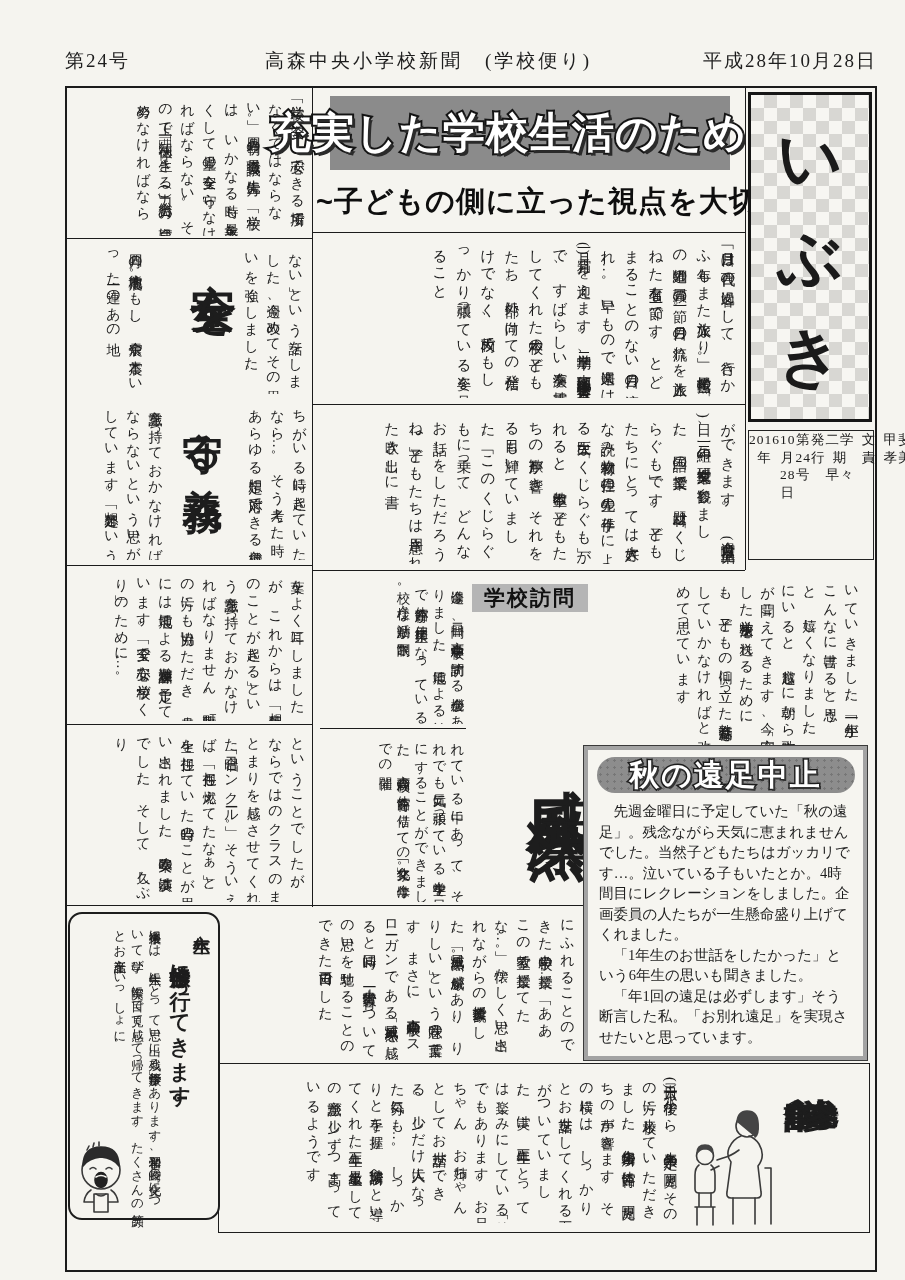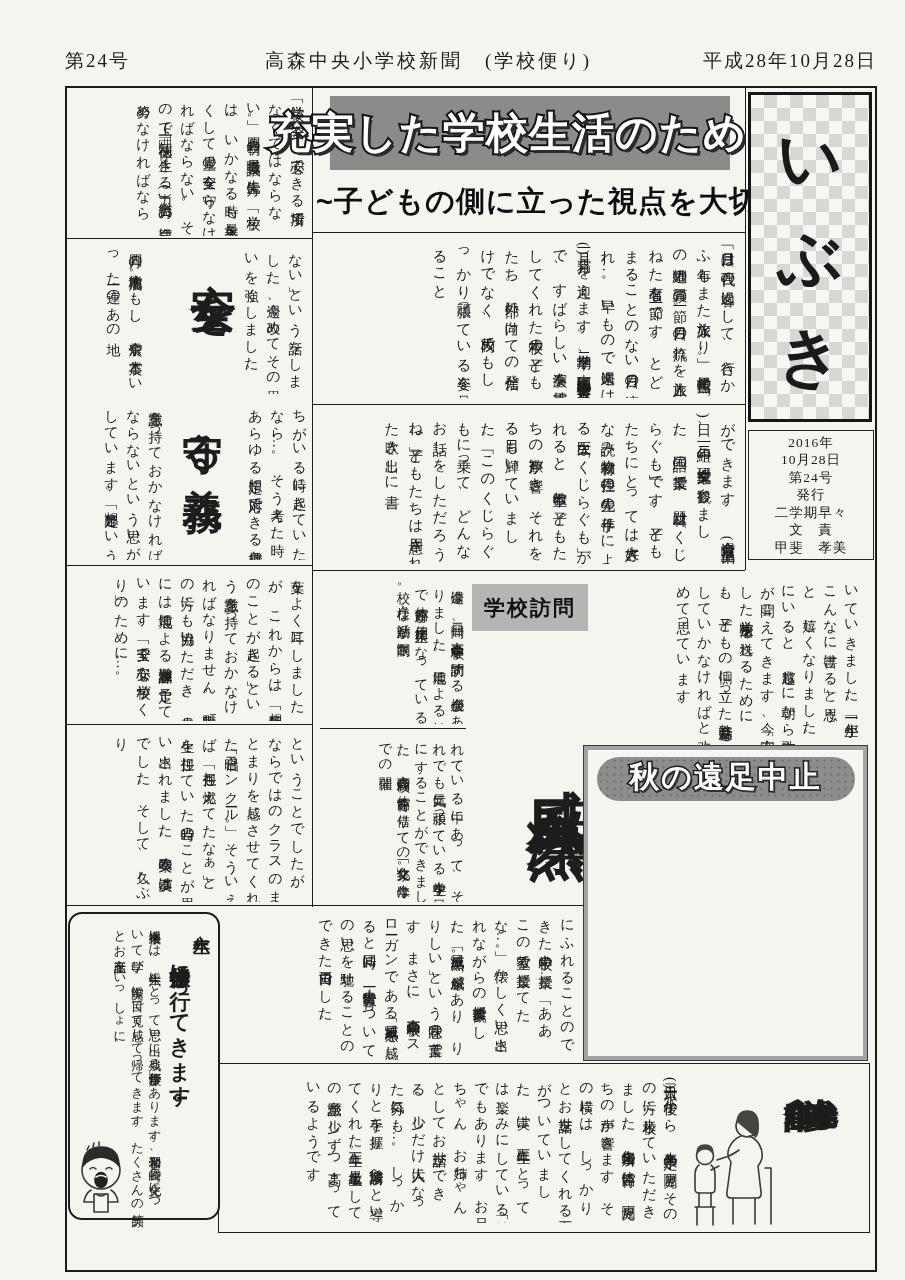--- a/index.html
+++ b/index.html
@@ -28,34 +28,34 @@
     -webkit-text-stroke:4px #141414;paint-order:stroke fill;
     text-shadow:3px 3px 0 #2a2a2a;white-space:nowrap;}
   .banner-sub{position:absolute;left:316px;top:182px;width:428px;text-align:center;
     font-size:29px;letter-spacing:1px;color:#0e0e0e;white-space:nowrap;}
   
   .masthead{position:absolute;left:748px;top:92px;width:124px;height:330px;border:3px solid #161616;
     background:conic-gradient(#d8d7d3 0 25%,#f7f6f2 0 50%,#d8d7d3 0 75%,#f7f6f2 0) 0 0/26px 26px;
     display:flex;flex-direction:column;align-items:center;justify-content:space-around;padding:14px 0;box-sizing:border-box;}
   .masthead .ch{font-size:64px;line-height:1;color:#1a1a1a;}
   .pubinfo{position:absolute;left:748px;top:430px;width:124px;height:128px;border:1.5px solid #222;
-    display:flex;flex-direction:column;justify-content:center;text-align:center;
+    display:flex;flex-direction:row;text-align:center;
     font-size:13.5px;line-height:17.5px;letter-spacing:1px;}
   
   .head-safety{font-size:46px;line-height:1;font-weight:bold;letter-spacing:6px;}
   
-  .visit-label{position:absolute;left:472px;top:584px;width:116px;height:47px;background:#b5b5b5;
+  .visit-label{position:absolute;left:472px;top:584px;width:116px;height:28px;background:#b5b5b5;
     display:flex;align-items:center;justify-content:center;font-size:21px;letter-spacing:2px;color:#111;}
   .head-visit{font-size:60px;line-height:1;font-weight:bold;letter-spacing:11px;}
   
   .ensoku{position:absolute;left:583px;top:745px;width:285px;height:316px;background:#f6f5f0;
     border:1px solid #3a3a3a;box-shadow:inset 0 0 0 4px #a3a3a3;box-sizing:border-box;}
-  .ensoku-pill{margin:11px auto 6px auto;width:258px;height:44px;border-radius:22px;
+  .ensoku-pill{margin:11px auto 6px auto;width:258px;height:36px;border-radius:22px;
     background:#8d8d8d radial-gradient(#767676 22%,transparent 23%) 0 0/7px 7px;
-    display:flex;justify-content:center;}
+    display:flex;align-items:center;justify-content:center;}
   .ensoku-pill span{font-size:30px;letter-spacing:2px;color:#fff;
     -webkit-text-stroke:3px #1c1c1c;paint-order:stroke fill;text-shadow:2px 2px 0 #333;}
   .ensoku-body{padding:2px 15px;font-size:14.5px;line-height:20.5px;}
   .ensoku-body p{margin:0;text-indent:1em;}
   
   .trip{position:absolute;left:68px;top:912px;width:148px;height:304px;border:2px solid #1d1d1d;border-radius:14px;}
   .trip-grade{position:absolute;right:5px;top:8px;font-size:17px;letter-spacing:1px;}
   .trip-head{position:absolute;right:24px;top:36px;font-size:21px;letter-spacing:0;}
   .trip-body{position:absolute;left:5px;top:8px;width:88px;height:288px;font-size:12.5px;line-height:17.5px;letter-spacing:0;}
   
@@ -127,20 +127,25 @@
   <div class="abs v head-visit" style="left:474px;top:622px;width:112px;height:282px;text-align:center;">威風凛然</div>
   <div class="abs v body-v" style="left:320px;top:580px;width:146px;height:144px;font-size:13.5px;line-height:18px;">今週は、二日間、高森中学校を訪問する機会がありました。地震による被害で体育館が使用禁止になっている中学校。様々な活動が制限さ</div>
   <div class="abs v body-v" style="left:320px;top:734px;width:146px;height:168px;font-size:13.5px;line-height:18px;">れている中にあって、それでも元気に頑張っている中学生を目にすることができました。高森高校の体育館を借りての「文化祭」。今年は半日での開催</div>
   <div class="abs v body-v" style="left:78px;top:728px;width:230px;height:174px;">ということでしたが、中学生ならではのクラスのまとまりを感じさせてくれた「合唱コンクール」。そういえば、「担任も燃えてたなぁ」と、中学生を担任していた当時のことが思い出されました。吹奏楽の演奏は、圧巻でした。そして、久しぶり</div>
   <div class="abs v body-v" style="left:224px;top:910px;width:354px;height:150px;">にふれることのできた中学校の授業…。「ああ、この教室で授業してたな…」。懐かしく思い出されながらの授業参観でした。「威風凛然」。「威厳があり、りりしい」という意味の言葉です。まさに、高森中学校のスローガンである「威風凛然」を感じると同時に、小中一貫教育についての思いを馳せることのできた両日でした。</div>
 
   <div class="ensoku">
     <div class="ensoku-pill">
       <span class="gothic">秋の遠足中止</span>
     </div>
+    <div class="ensoku-body">
+      <p>先週金曜日に予定していた「秋の遠足」。残念ながら天気に恵まれませんでした。当然子どもたちはガッカリです…。泣いている子もいたとか。4時間目にレクレーションをしました。企画委員の人たちが一生懸命盛り上げてくれました。</p>
+      <p>「1年生のお世話をしたかった」という6年生の思いも聞きました。</p>
+      <p>「年1回の遠足は必ずします」そう断言した私。「お別れ遠足」を実現させたいと思っています。</p>
+    </div>
   </div>
 
   <div class="trip">
     <div class="trip-grade v gothic">六年生</div>
     <div class="trip-head v gothic">修学旅行に行ってきます!</div>
     <div class="trip-body v">来週後半には、六年生にとって思い出に残る「修学旅行」があります。平和学習、長崎の文化について学び、実際に目で見て感じて帰ってきます。たくさんの笑顔とお土産話をいっしょに。</div>
     <svg class="abs" style="left:3px;bottom:4px;" width="56" height="76" viewBox="0 0 56 76">
       <g class="illo">
         <circle cx="28" cy="32" r="19" fill="#f5f4ef"></circle>
         <path d="M10,28 Q10,9 28,9 Q46,9 46,28 Q40,20 28,19 Q16,20 10,28 Z" fill="#2b2b2b" stroke="#2b2b2b"></path>

